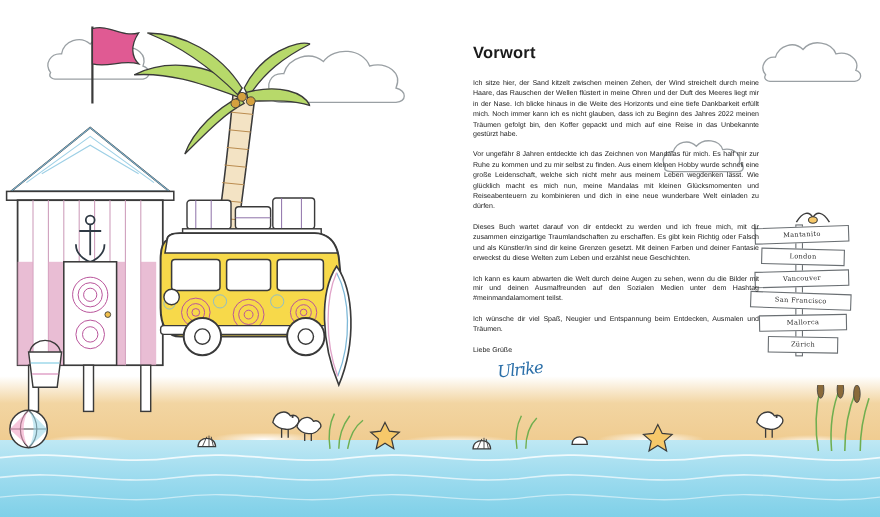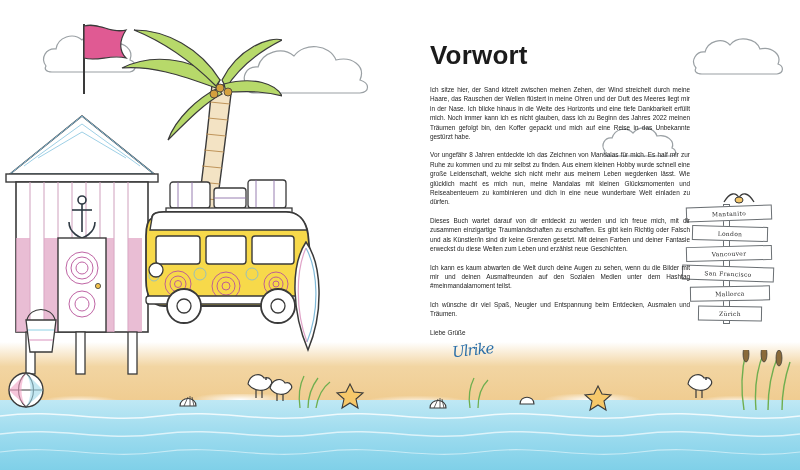--- a/index.html
+++ b/index.html
@@ -65,21 +65,21 @@
   }
 
   
   .text-col {
     position: absolute;
     left: 430px;
     top: 40px;
     width: 260px;
   }
   .title {
-    font-size: 26px;
+    font-size: 15px;
     font-weight: 700;
     color: #1b1b1b;
     letter-spacing: .2px;
     margin: 0 0 14px 0;
     font-family: "Liberation Sans", sans-serif;
   }
   .para {
     font-size: 6.4px;
     line-height: 9.4px;
     color: #1d1d1d;

